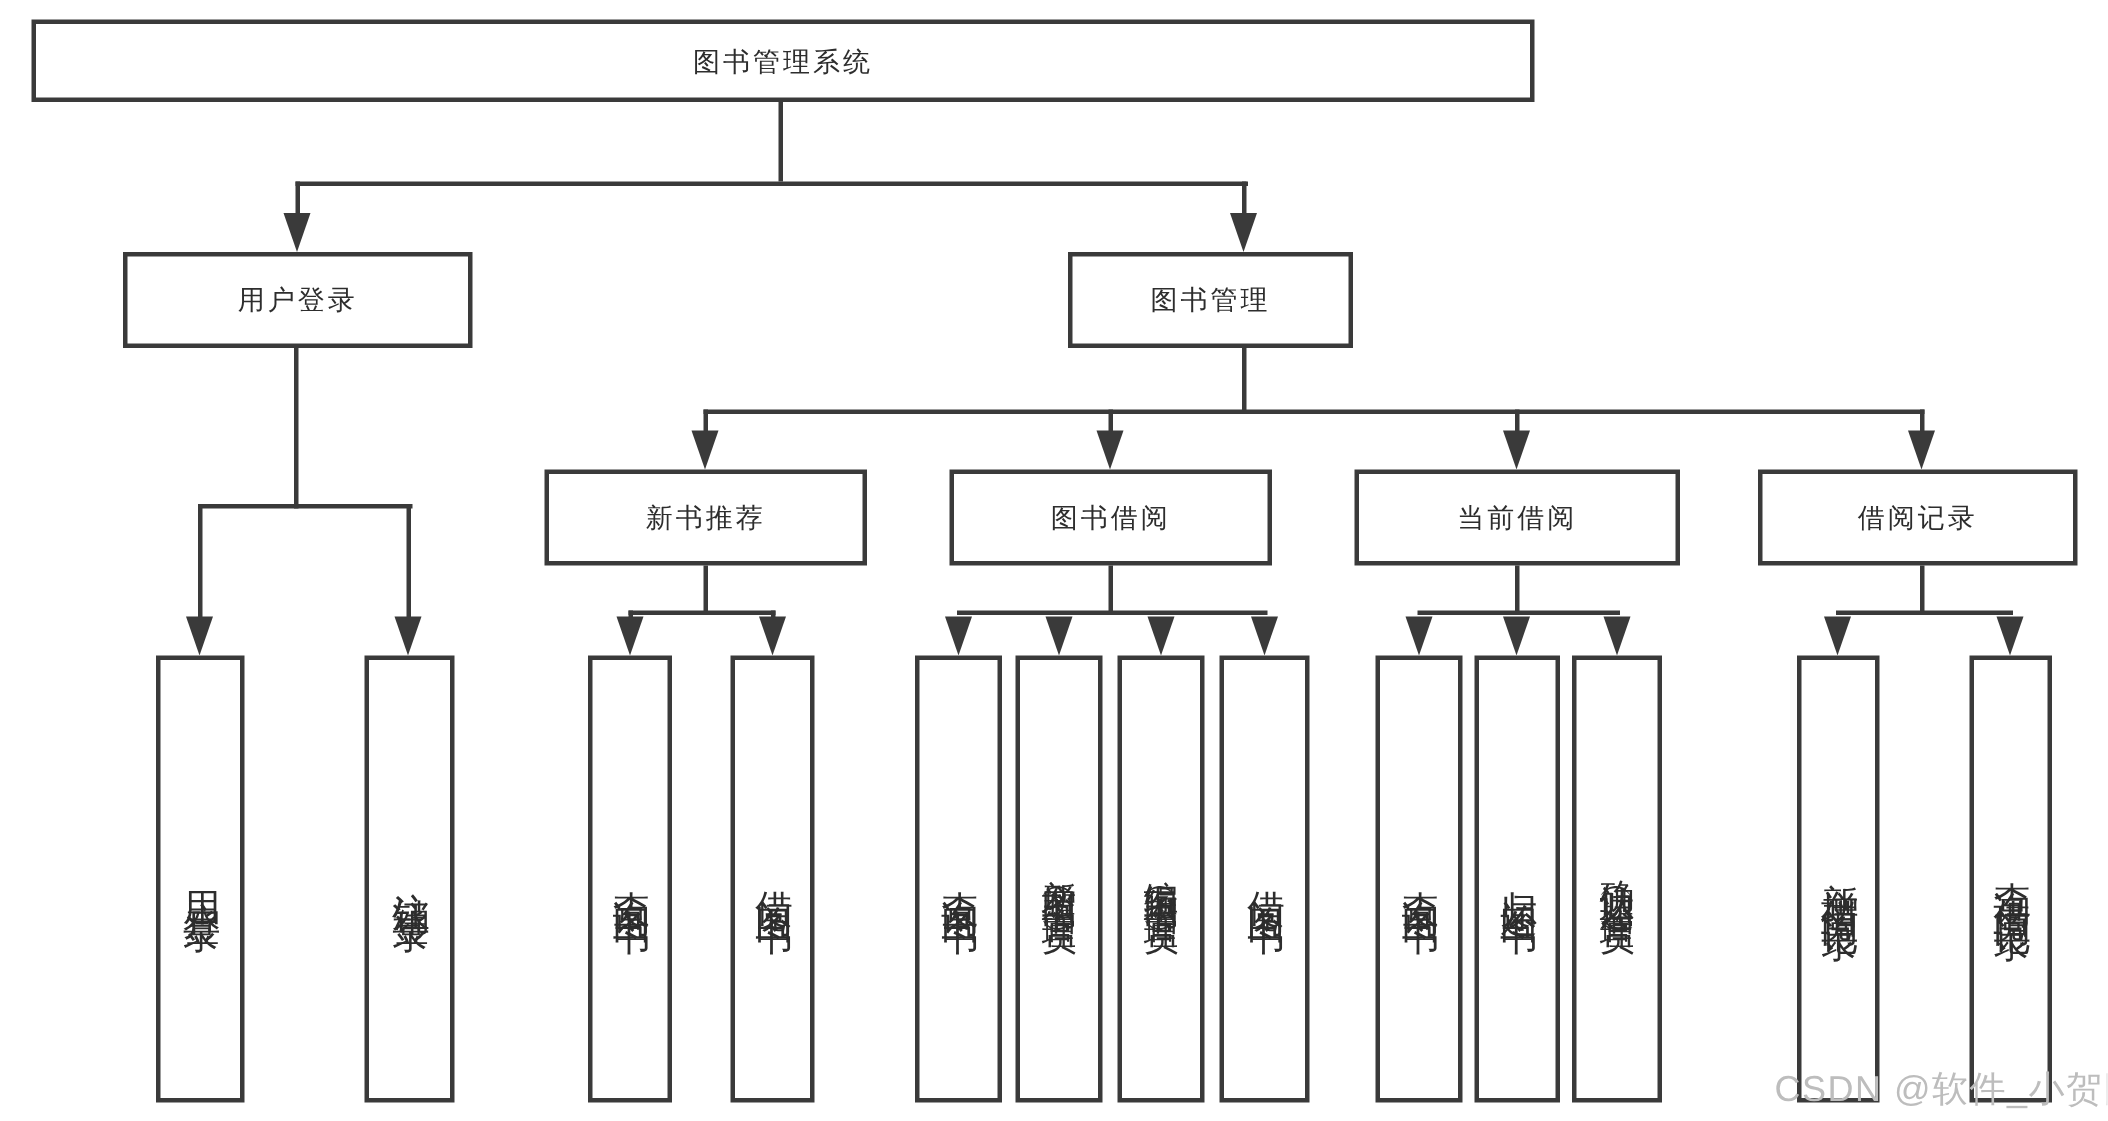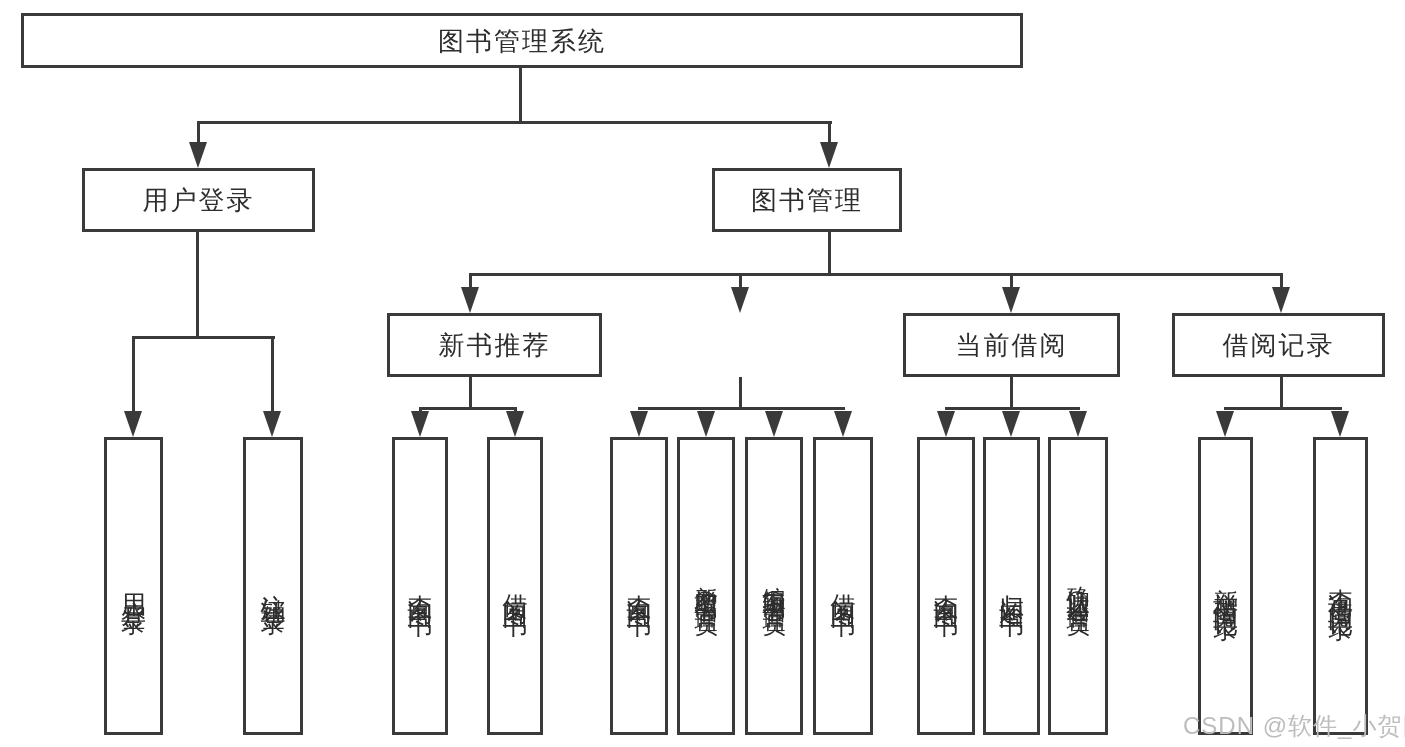--- a/index.html
+++ b/index.html
@@ -15,21 +15,21 @@
     background:var(--bg);
     font-family:"Liberation Sans","DejaVu Sans",sans-serif;
     color:var(--text);
     overflow:hidden;
   }
   
   .hbox{
     position:absolute;box-sizing:border-box;
     background:#fff;border:3px solid var(--line);
     display:flex;align-items:center;justify-content:center;
-    font-size:26px;letter-spacing:2px;line-height:1;
+    font-size:18px;letter-spacing:2px;line-height:1;
     white-space:nowrap;
   }
   .vbox{
     position:absolute;box-sizing:border-box;
     background:#fff;border:3px solid var(--line);
     display:flex;align-items:center;justify-content:center;
     font-size:25px;line-height:1;
   }
   .vbox > span{
     writing-mode:vertical-rl;
@@ -81,21 +81,22 @@
   <div class="hl" style="left:469px;top:273px;width:814px;"></div>
   <div class="vl" style="left:469px;top:273px;height:20px;"></div>
   <div class="arr" style="left:461px;top:287px;"></div>
   <div class="vl" style="left:739px;top:273px;height:20px;"></div>
   <div class="arr" style="left:731px;top:287px;"></div>
   <div class="vl" style="left:1010px;top:273px;height:20px;"></div>
   <div class="arr" style="left:1002px;top:287px;"></div>
   <div class="vl" style="left:1280px;top:273px;height:20px;"></div>
   <div class="arr" style="left:1272px;top:287px;"></div>
 
-  <div class="hbox" style="left:363px;top:313px;width:215px;height:64px;margin-left:24px;">新书推荐</div>
+  <div class="hbox" style="left:363px;top:313px;width:215px;height:64px;">新书推荐</div>
+  <div class="hbox" style="left:633px;top:313px;width:215px;height:64px;">图书借阅</div>
   <div class="hbox" style="left:1172px;top:313px;width:213px;height:64px;">借阅记录</div>
   <div class="hbox" style="left:903px;top:313px;width:217px;height:64px;">当前借阅</div>
 
   <div class="vl" style="left:469px;top:377px;height:33px;"></div>
   <div class="hl" style="left:419px;top:407px;width:98px;"></div>
   <div class="vl" style="left:419px;top:407px;height:10px;"></div>
   <div class="arr" style="left:411px;top:411px;"></div>
   <div class="vl" style="left:514px;top:407px;height:10px;"></div>
   <div class="arr" style="left:506px;top:411px;"></div>
 

